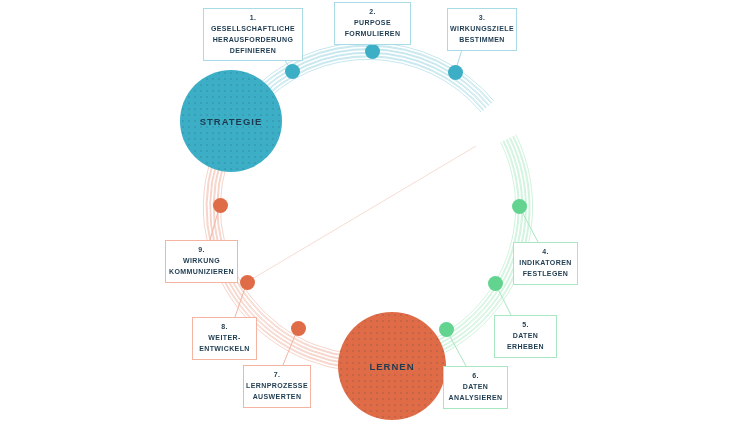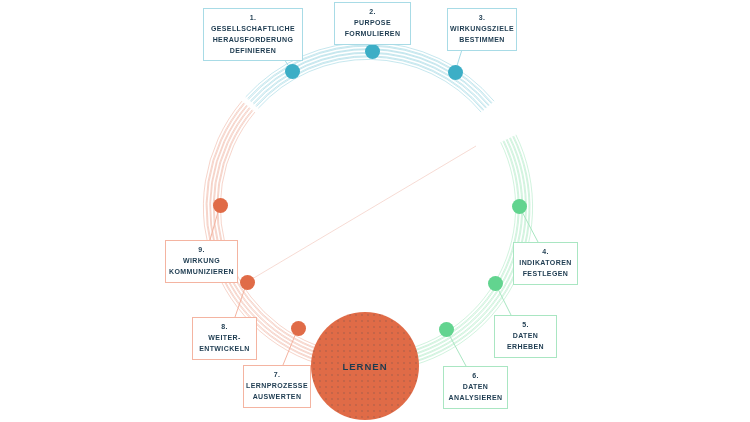--- a/index.html
+++ b/index.html
@@ -68,21 +68,24 @@
       <line x1="372" y1="51" x2="372" y2="36" stroke="#a8dbe6" stroke-width="1"></line>
       <line x1="455" y1="72" x2="465" y2="40" stroke="#a8dbe6" stroke-width="1"></line>
       <line x1="519" y1="206" x2="538" y2="242" stroke="#a9e6c2" stroke-width="1"></line>
       <line x1="495" y1="283" x2="511" y2="315" stroke="#a9e6c2" stroke-width="1"></line>
       <line x1="446" y1="329" x2="466" y2="366" stroke="#a9e6c2" stroke-width="1"></line>
       <line x1="298" y1="328" x2="283" y2="365" stroke="#f4b4a1" stroke-width="1"></line>
       <line x1="247" y1="282" x2="235" y2="317" stroke="#f4b4a1" stroke-width="1"></line>
       <line x1="220" y1="205" x2="210" y2="240" stroke="#f4b4a1" stroke-width="1"></line>
     </svg>
 
-  <div class="phase-circle" id="circle-2" style="left: 311px; top: 312px; height: 108px; width: 108px; background-color: rgb(224, 107, 71); background-image: radial-gradient(rgba(20, 60, 80, 0.13) 0.8px, transparent 1px);">
+  <div class="phase-circle" id="circle-0" style="left: 180px; top: 70px; height: 102px; width: 102px; background-color: rgb(60, 174, 198); background-image: radial-gradient(rgba(20, 60, 80, 0.13) 0.8px, transparent 1px);">
+    <span class="phase-label">STRATEGIE</span>
+  </div>
+  <div class="phase-circle" id="circle-2" style="left: 338px; top: 312px; height: 108px; width: 108px; background-color: rgb(224, 107, 71); background-image: radial-gradient(rgba(20, 60, 80, 0.13) 0.8px, transparent 1px);">
     <span class="phase-label">LERNEN</span>
   </div>
 
   <div class="dot" id="dot-0" style="left: 284.5px; top: 63.5px; background-color: rgb(60, 174, 198);"></div>
   <div class="dot" id="dot-1" style="left: 364.5px; top: 43.5px; background-color: rgb(60, 174, 198);"></div>
   <div class="dot" id="dot-2" style="left: 447.5px; top: 64.5px; background-color: rgb(60, 174, 198);"></div>
   <div class="dot" id="dot-3" style="left: 511.5px; top: 198.5px; background-color: rgb(98, 212, 143);"></div>
   <div class="dot" id="dot-4" style="left: 487.5px; top: 275.5px; background-color: rgb(98, 212, 143);"></div>
   <div class="dot" id="dot-5" style="left: 438.5px; top: 321.5px; background-color: rgb(98, 212, 143);"></div>
   <div class="dot" id="dot-6" style="left: 290.5px; top: 320.5px; background-color: rgb(224, 107, 71);"></div>

